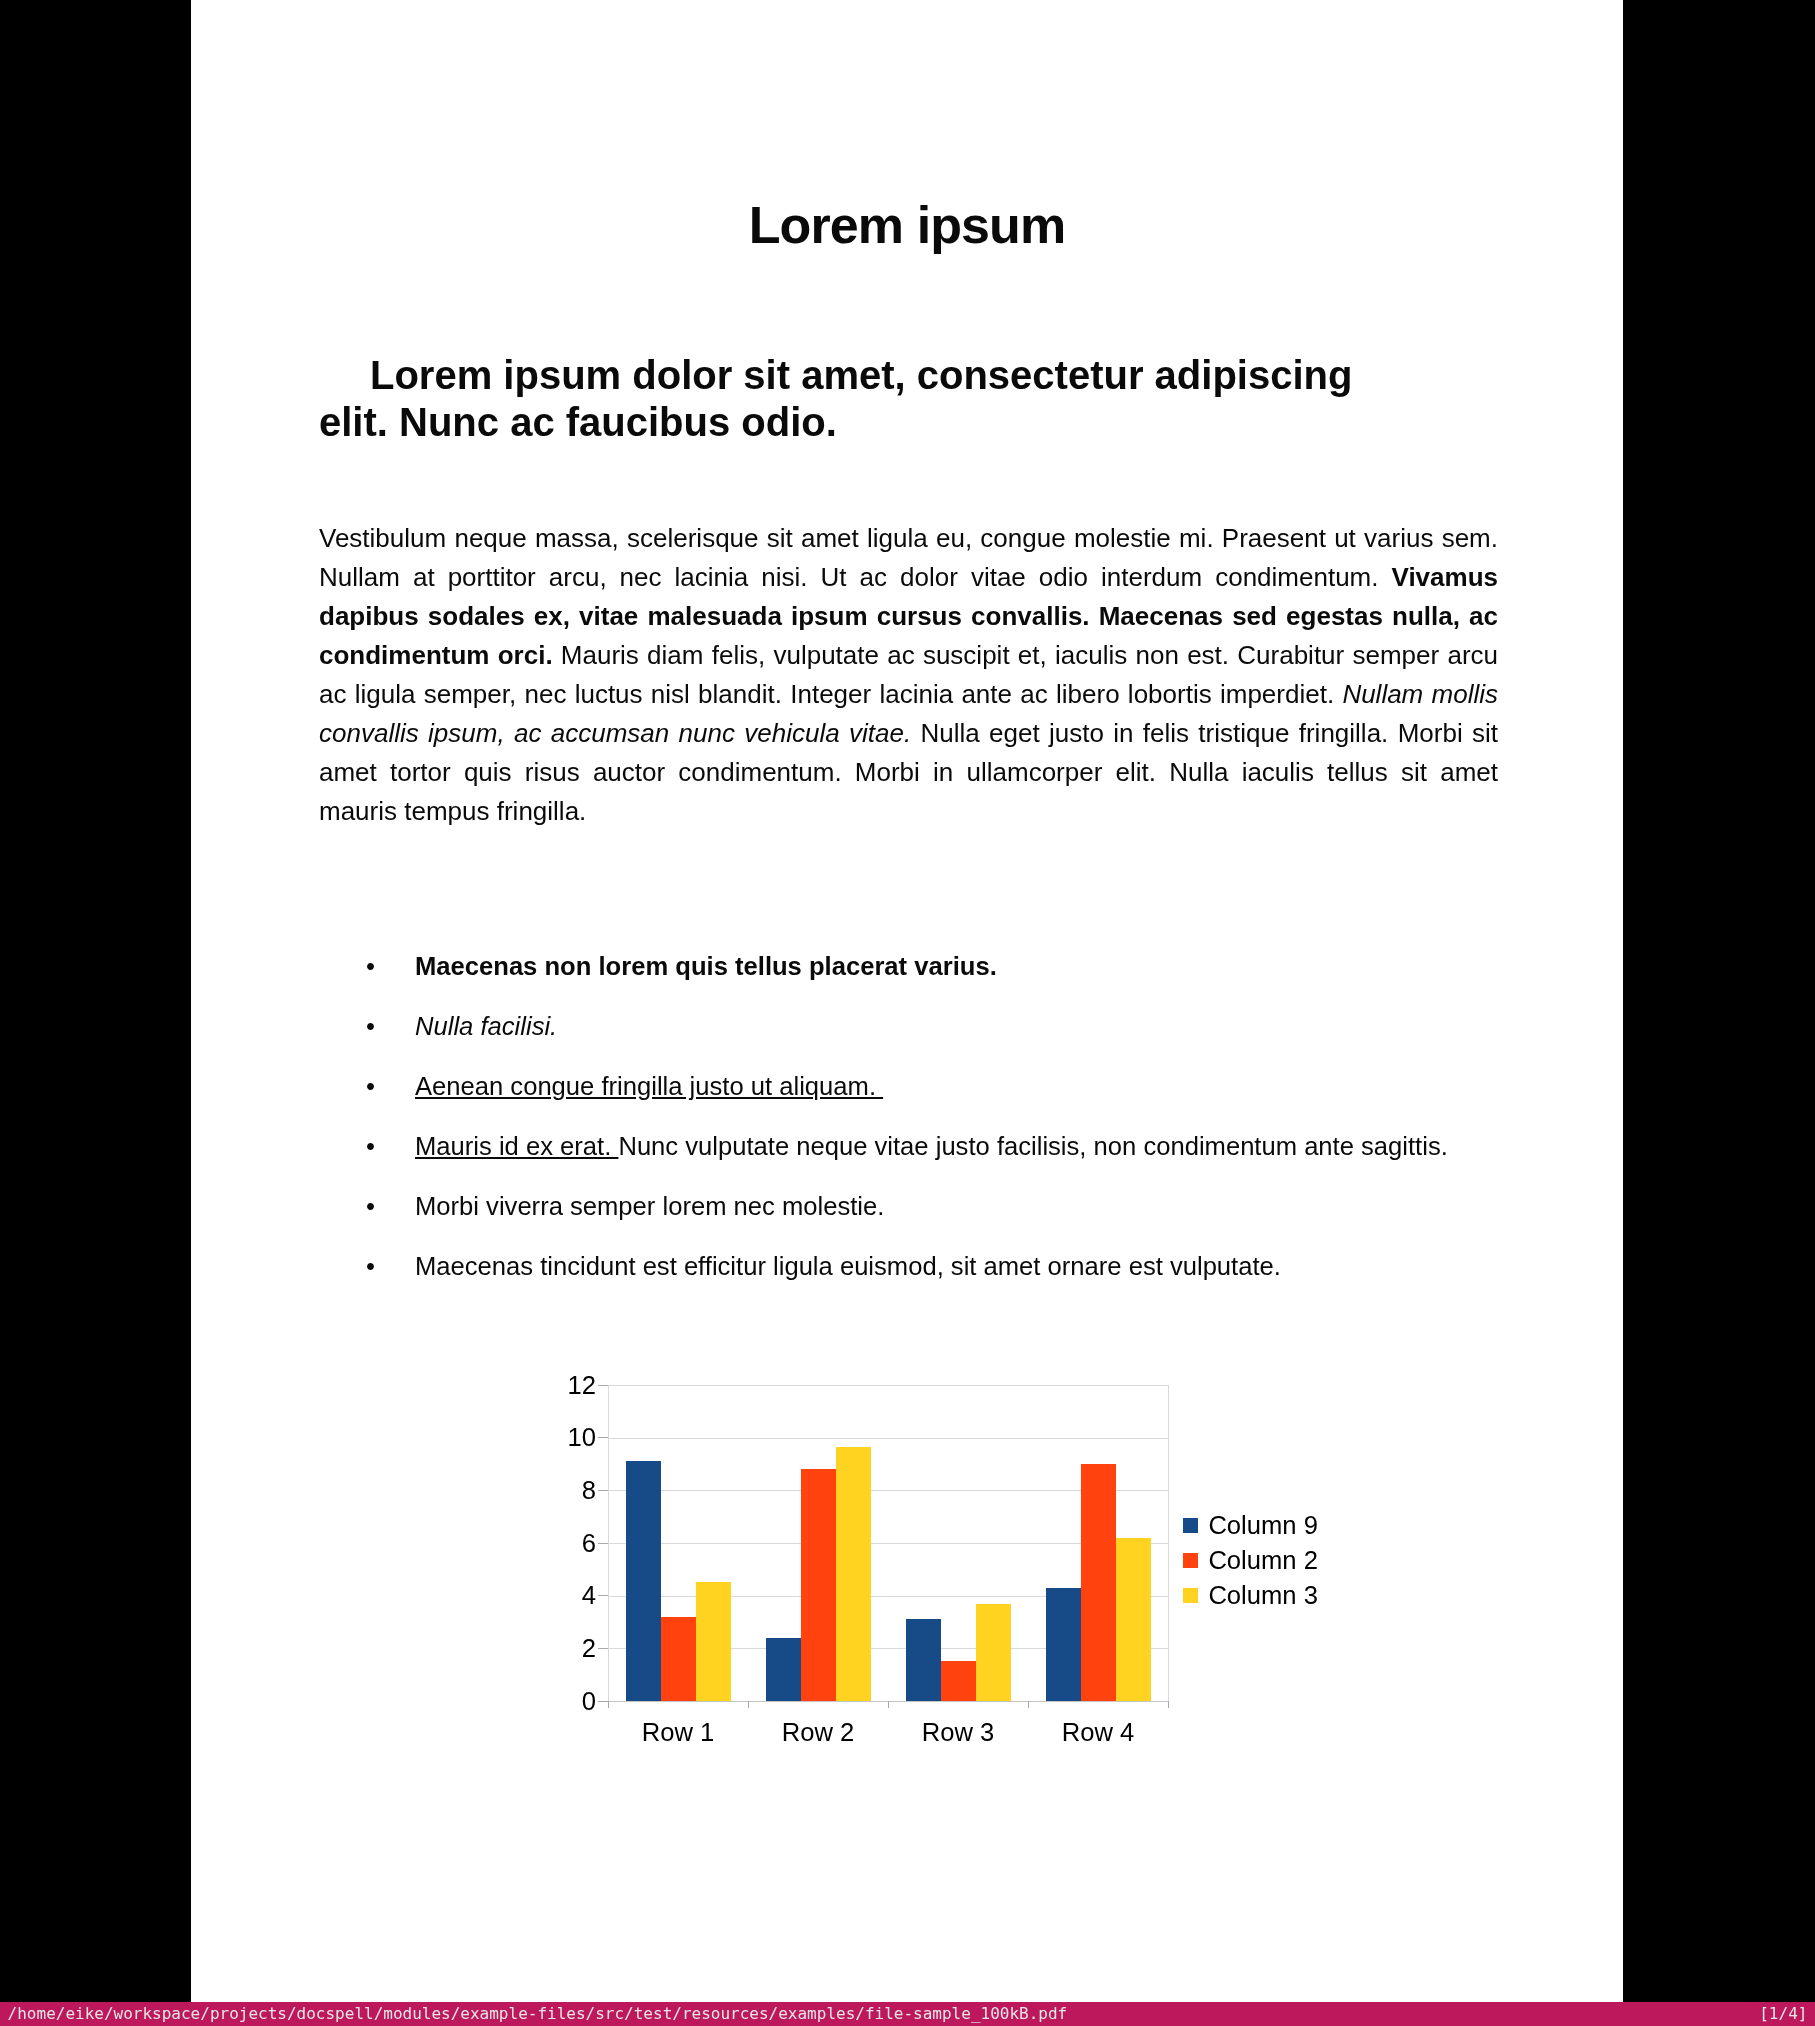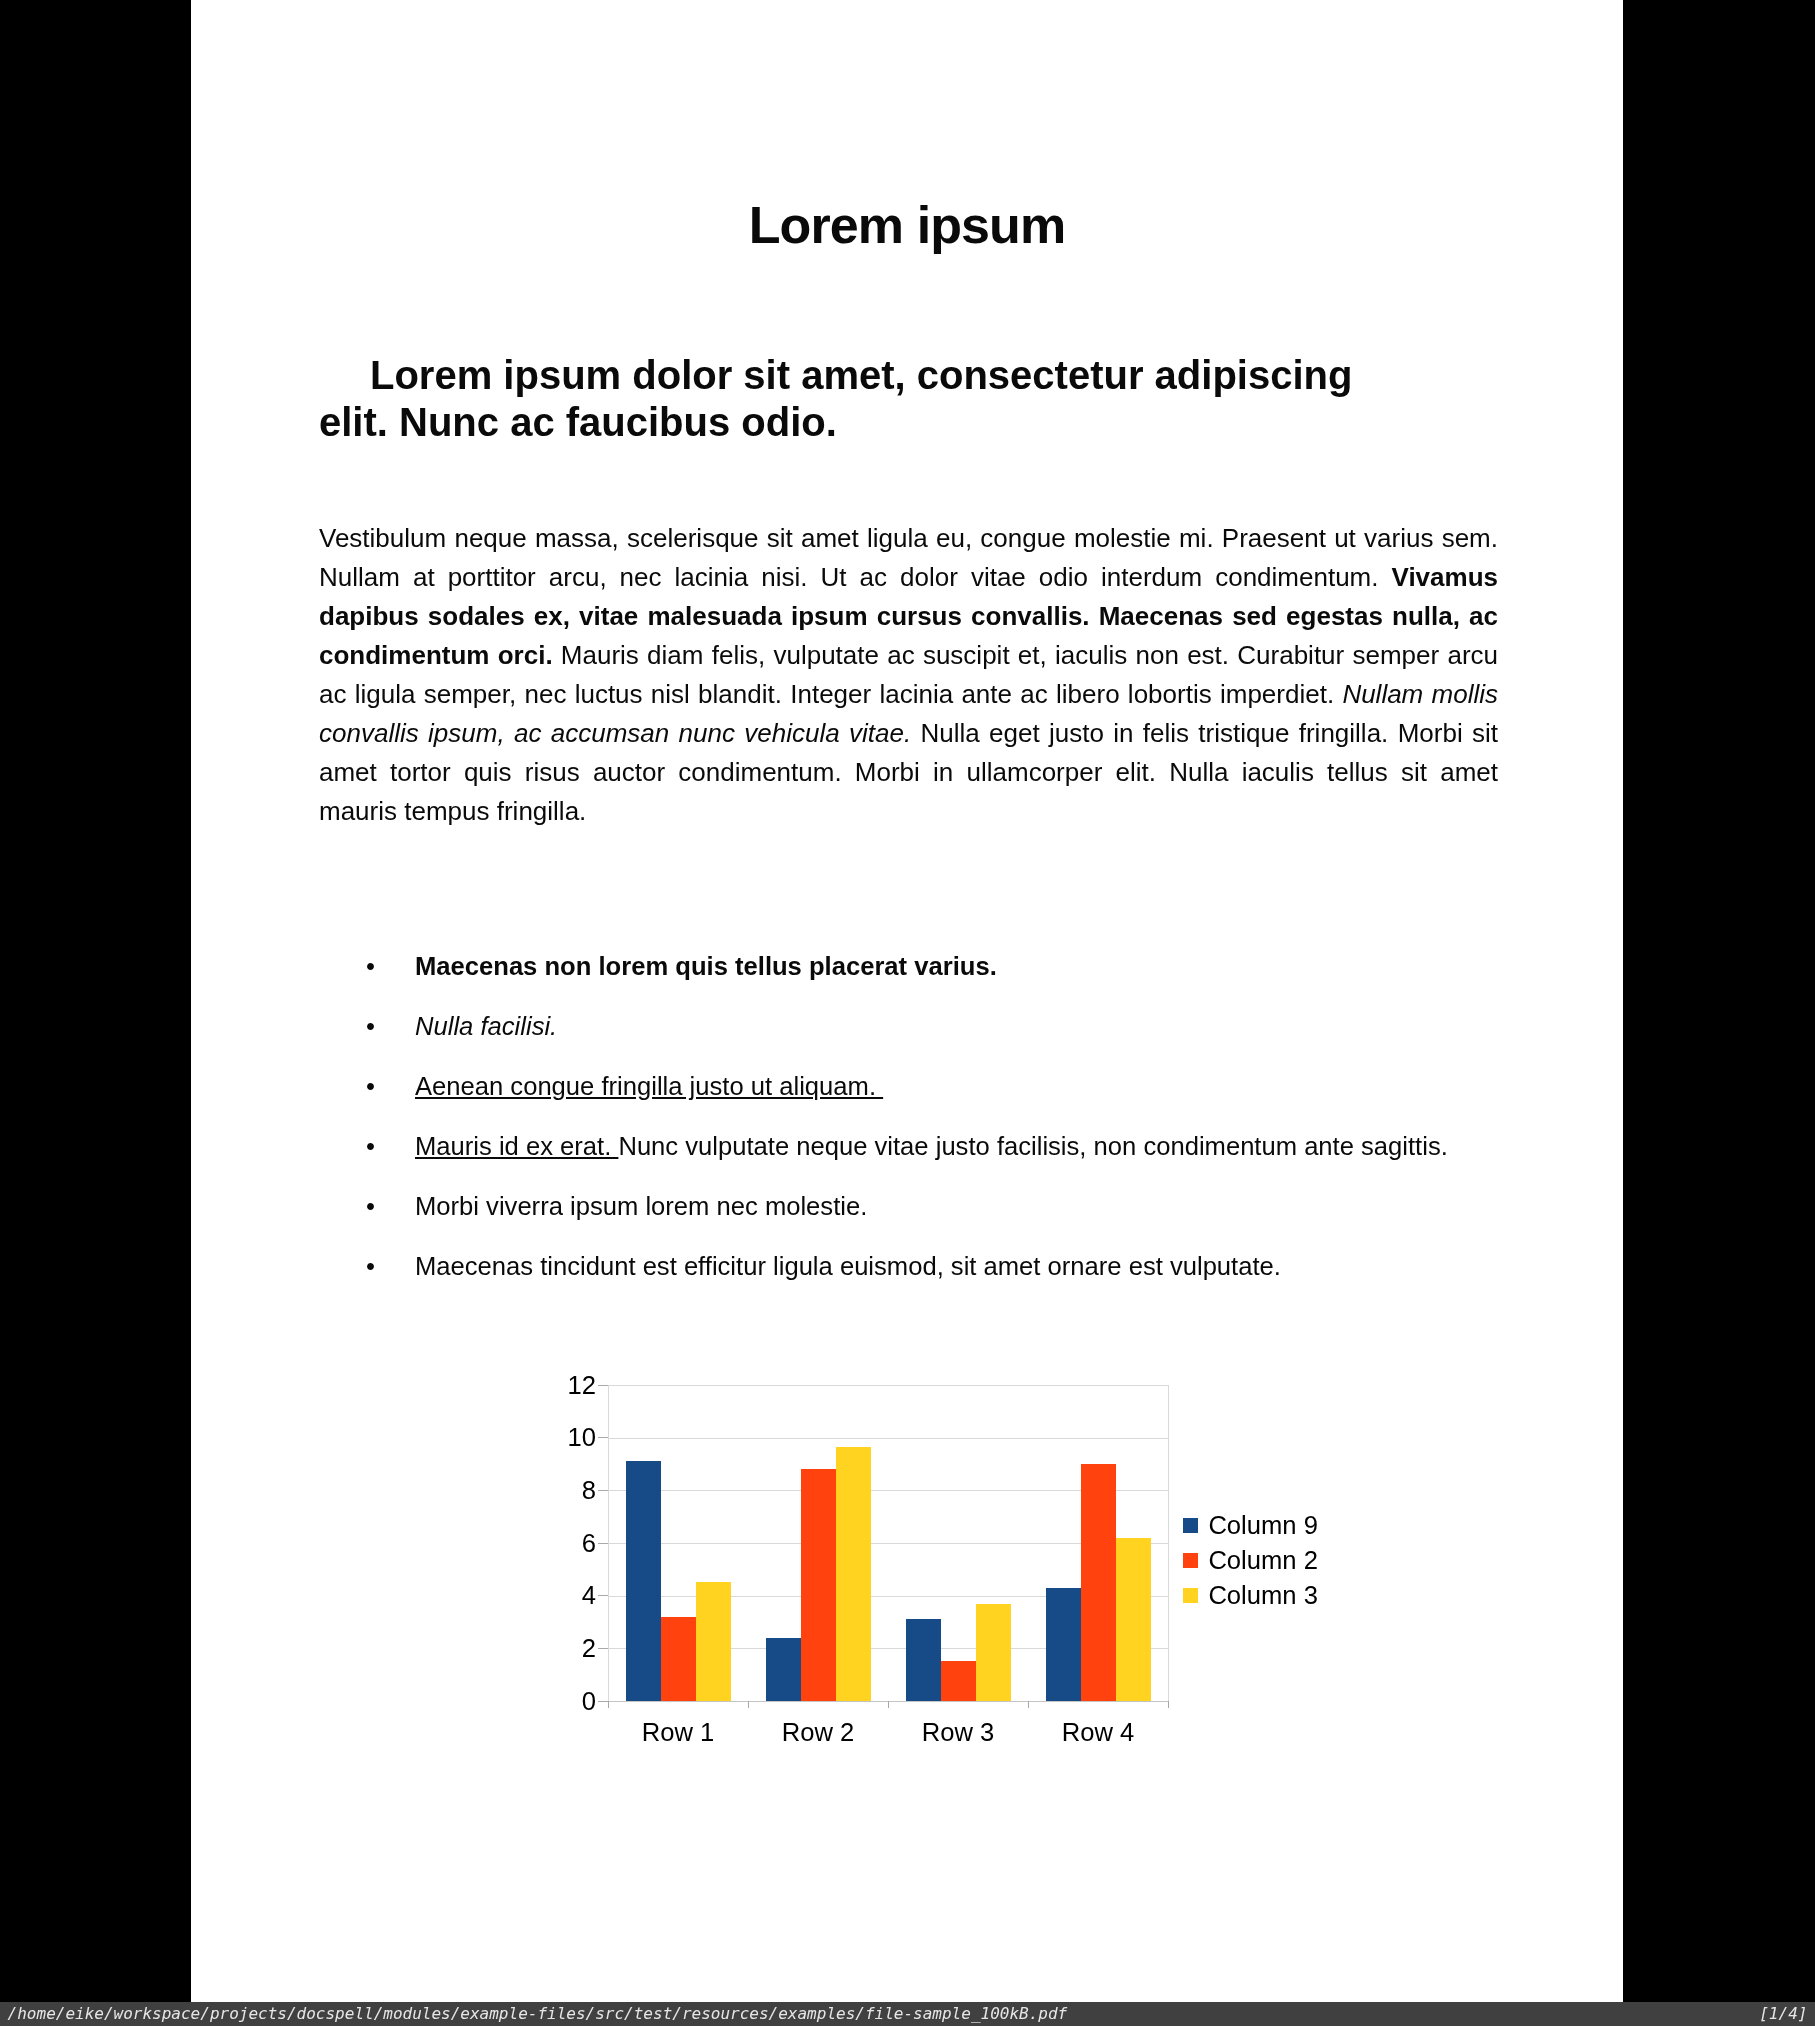--- a/index.html
+++ b/index.html
@@ -117,21 +117,21 @@
     <li>
       <span class="dot">•</span>
       <span class="seg-underline">Aenean congue fringilla justo ut aliquam.&nbsp;</span>
     </li>
     <li>
       <span class="dot">•</span>
       <span class="seg-underline">Mauris id ex erat.&nbsp;</span><span>Nunc vulputate neque vitae justo facilisis, non condimentum ante sagittis.</span>
     </li>
     <li>
       <span class="dot">•</span>
-      <span>Morbi viverra ipsum lorem nec molestie.</span>
+      <span>Morbi viverra semper lorem nec molestie.</span>
     </li>
     <li>
       <span class="dot">•</span>
       <span>Maecenas tincidunt est efficitur ligula euismod, sit amet ornare est vulputate.</span>
     </li>
   </ul>
 
   <div class="chart" id="chart">
     <div class="plot" id="plot">
         <div class="gridline baseline" style="top: 316px;"></div>
@@ -188,17 +188,17 @@
       <div class="xlabel" style="left: 557px; width: 140px; top: 1713px;">Row 2</div>
       <div class="xtick" style="left: 697px; top: 1701px;"></div>
       <div class="xlabel" style="left: 697px; width: 140px; top: 1713px;">Row 3</div>
       <div class="xtick" style="left: 837px; top: 1701px;"></div>
       <div class="xlabel" style="left: 837px; width: 140px; top: 1713px;">Row 4</div>
       <div class="xtick" style="left: 977px; top: 1701px;"></div>
     </div>
 
 </div>
 
-<div class="statusbar" style="background: #404040; color: rgb(230, 230, 230); font-style: italic;">
+<div class="statusbar" style="background: #be185d; color: rgb(230, 230, 230);">
   <span>/home/eike/workspace/projects/docspell/modules/example-files/src/test/resources/examples/file-sample_100kB.pdf</span>
   <span>[1/4]</span>
 </div>
 
 
 </body></html>

